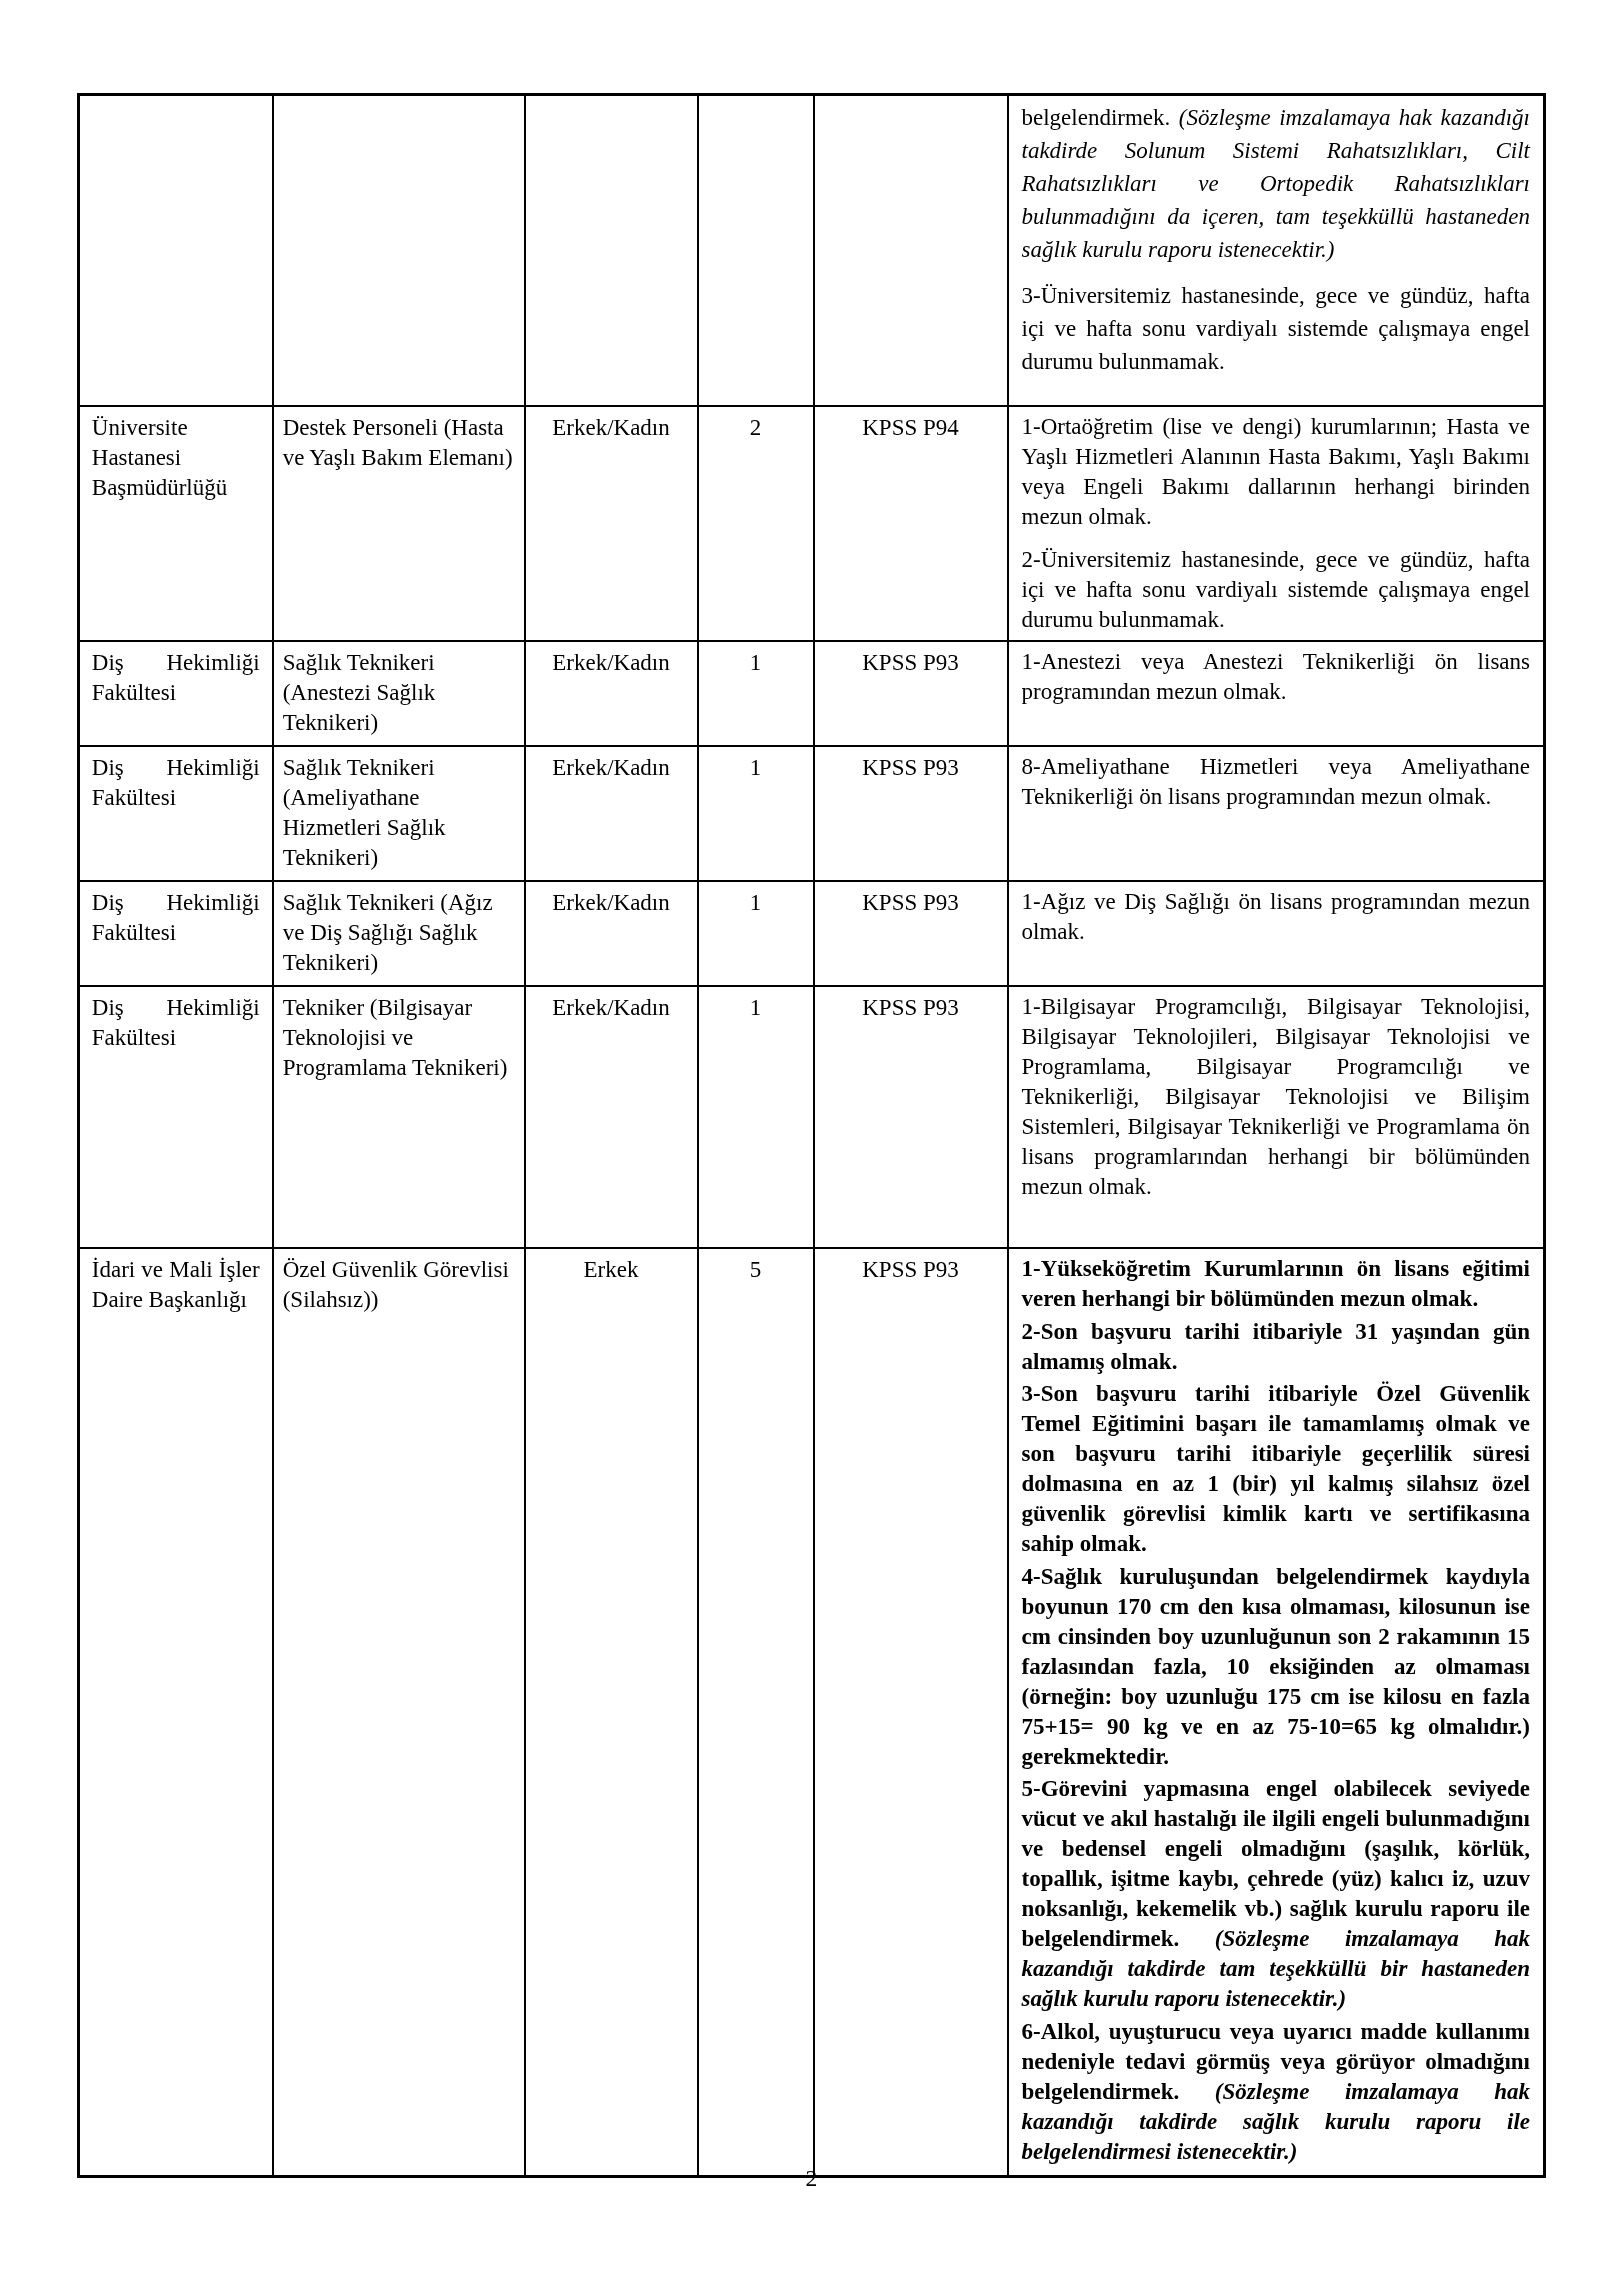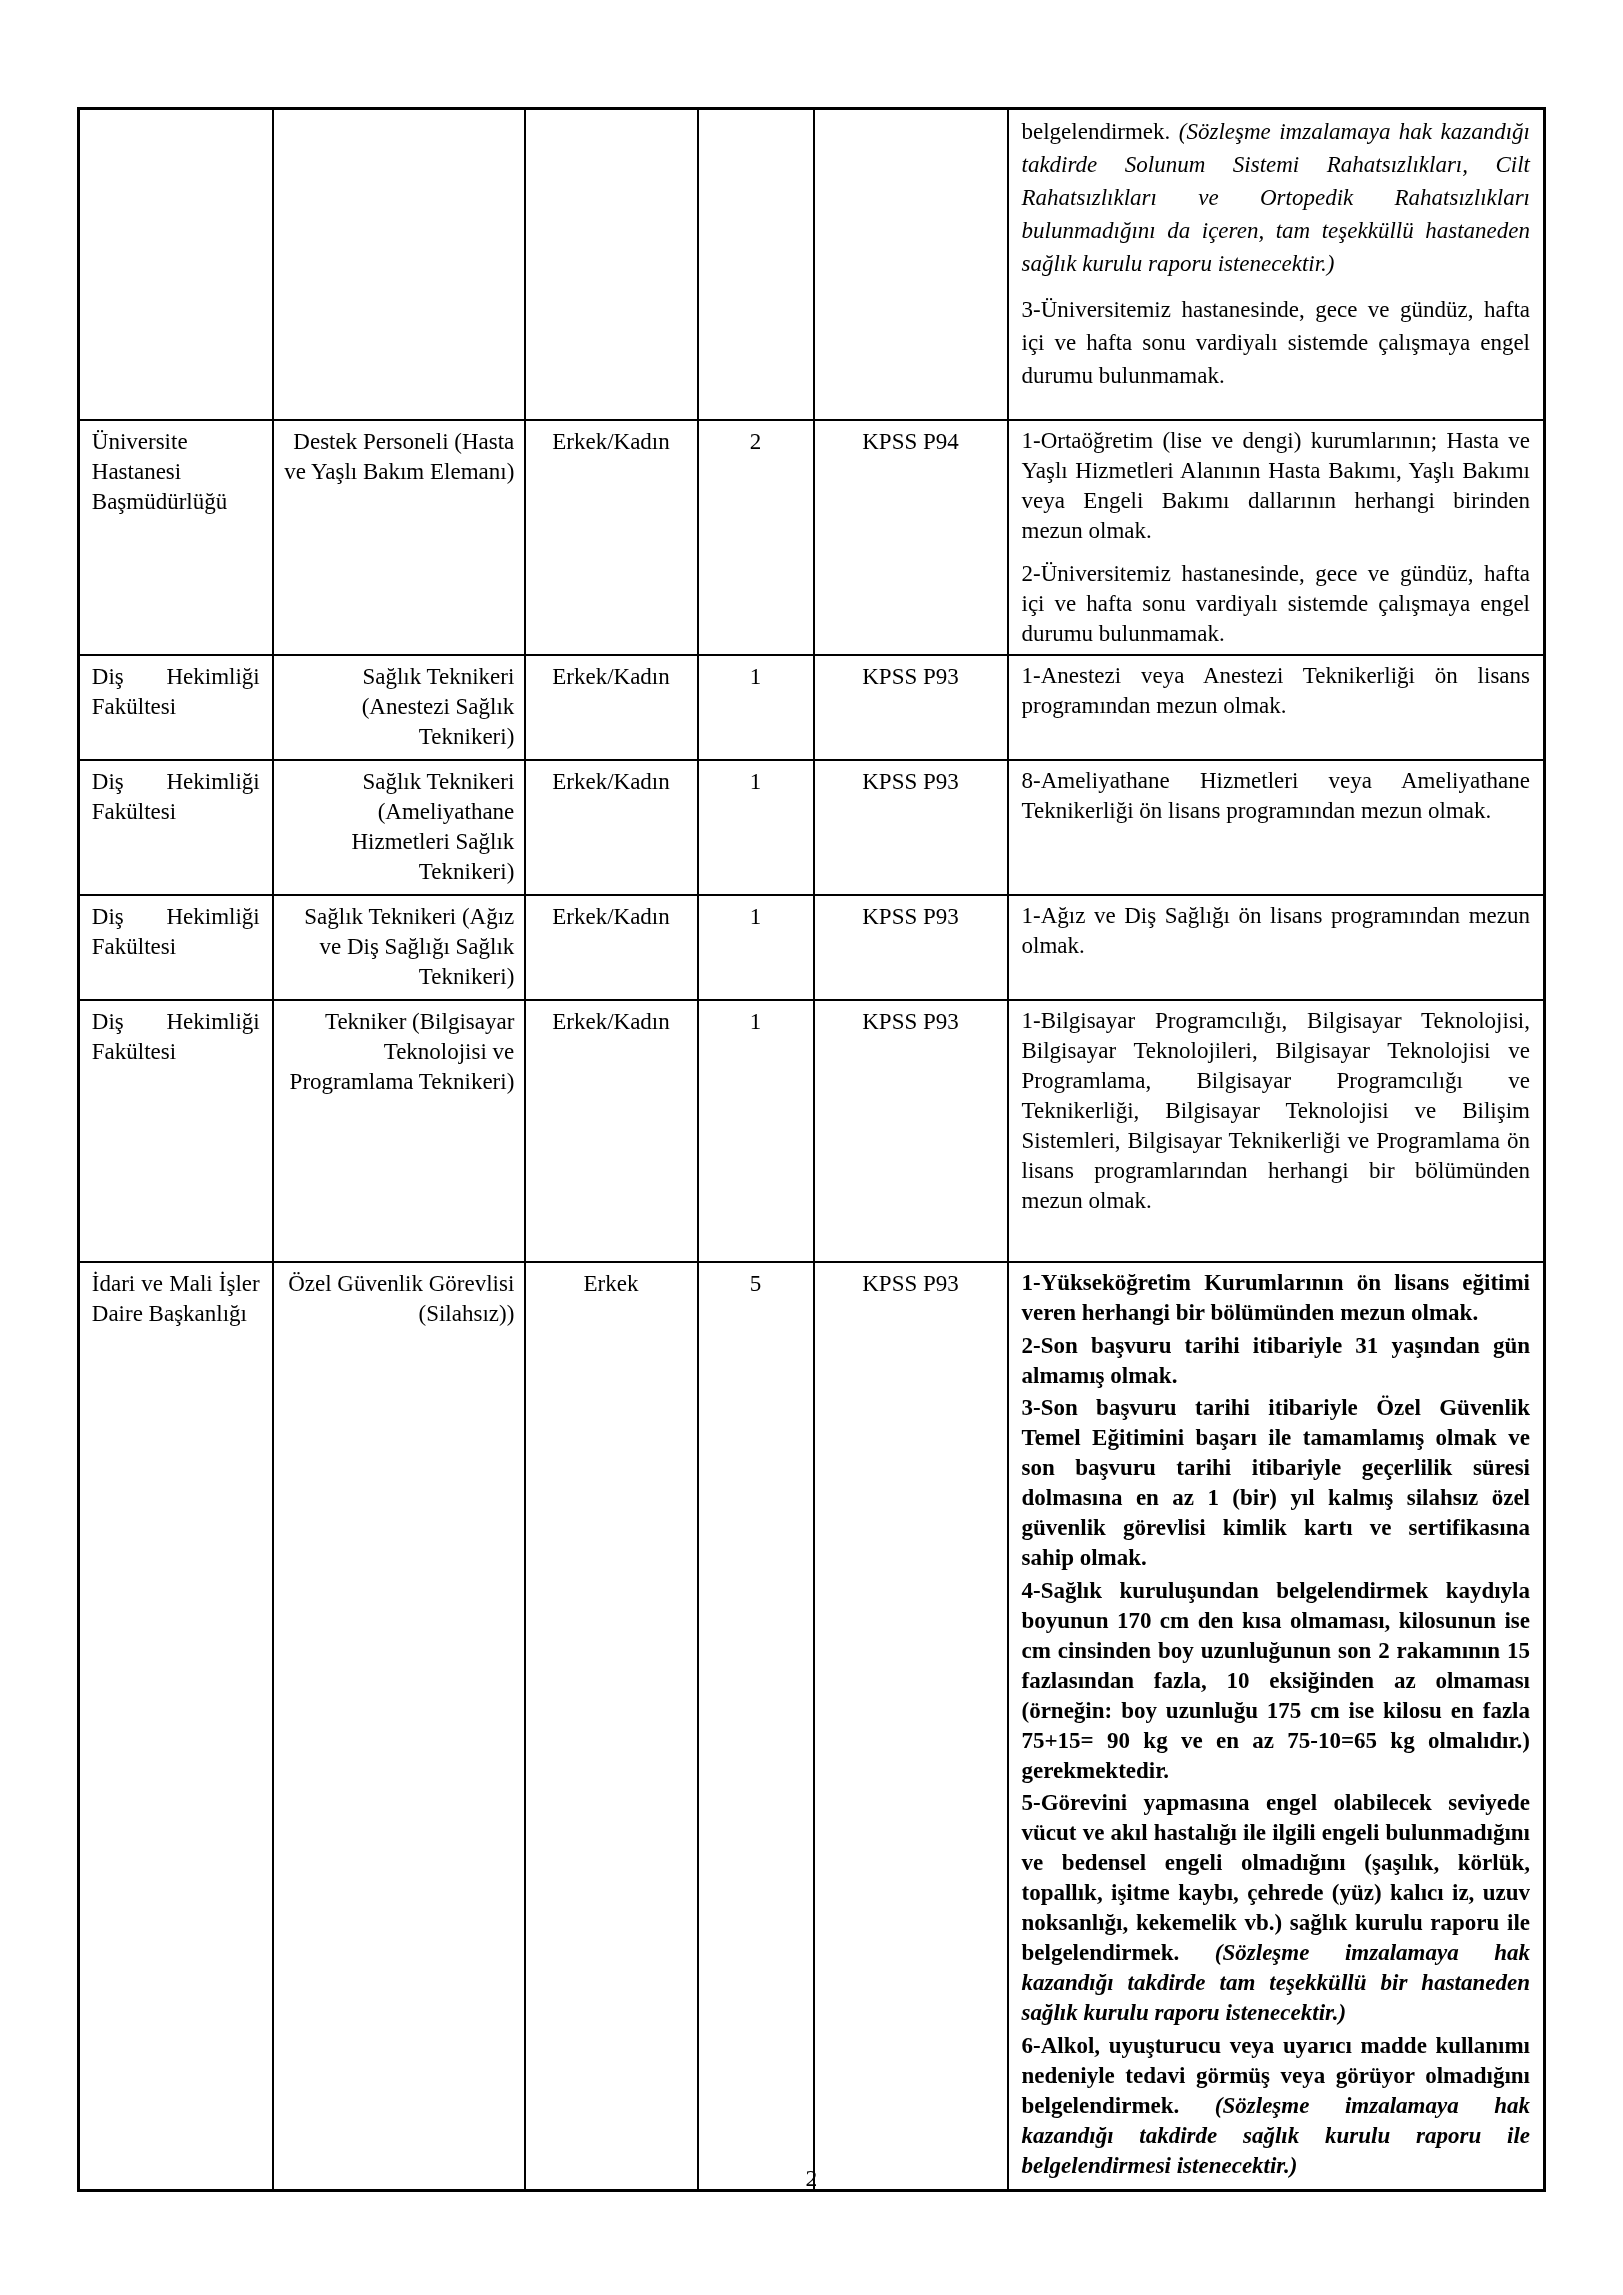--- a/index.html
+++ b/index.html
@@ -8,21 +8,21 @@
     width: 1623px;
     height: 2295px;
     background: #ffffff;
     font-family: "Liberation Serif", "DejaVu Serif", serif;
     color: #000000;
     overflow: hidden;
   }
   table.jobs {
     position: absolute;
     left: 77px;
-    top: 107px;
+    top: 93px;
     width: 1466px;
     border-collapse: collapse;
     table-layout: fixed;
     border: 3.9px solid #000;
     font-size: 23px;
     line-height: 30px;
   }
   td {
     border: 2px solid #000;
     border-top-width: 2.6px;
@@ -33,21 +33,21 @@
   }
   
   col.w-unit   { width: 194px; }
   col.w-pos    { width: 252px; }
   col.w-gender { width: 173px; }
   col.w-count  { width: 116px; }
   col.w-kpss   { width: 194px; }
   col.w-req    { width: 537px; }
 
   td.c-unit   { text-align: justify; padding: 6.5px 11.8px; }
-  td.c-position { text-align: right; padding: 6.5px 9.2px; }
+  td.c-position { text-align: left; padding: 6.5px 9.2px; }
   td.c-gender { text-align: center; }
   td.c-count  { text-align: center; }
   td.c-kpss   { text-align: center; }
   td.c-req    { text-align: justify; padding: 5.2px 13px; }
 
   td.c-req p { margin: 0 0 13px 0; }
   td.c-req p:last-child { margin-bottom: 0; }
   .it { font-style: italic; }
 
   

